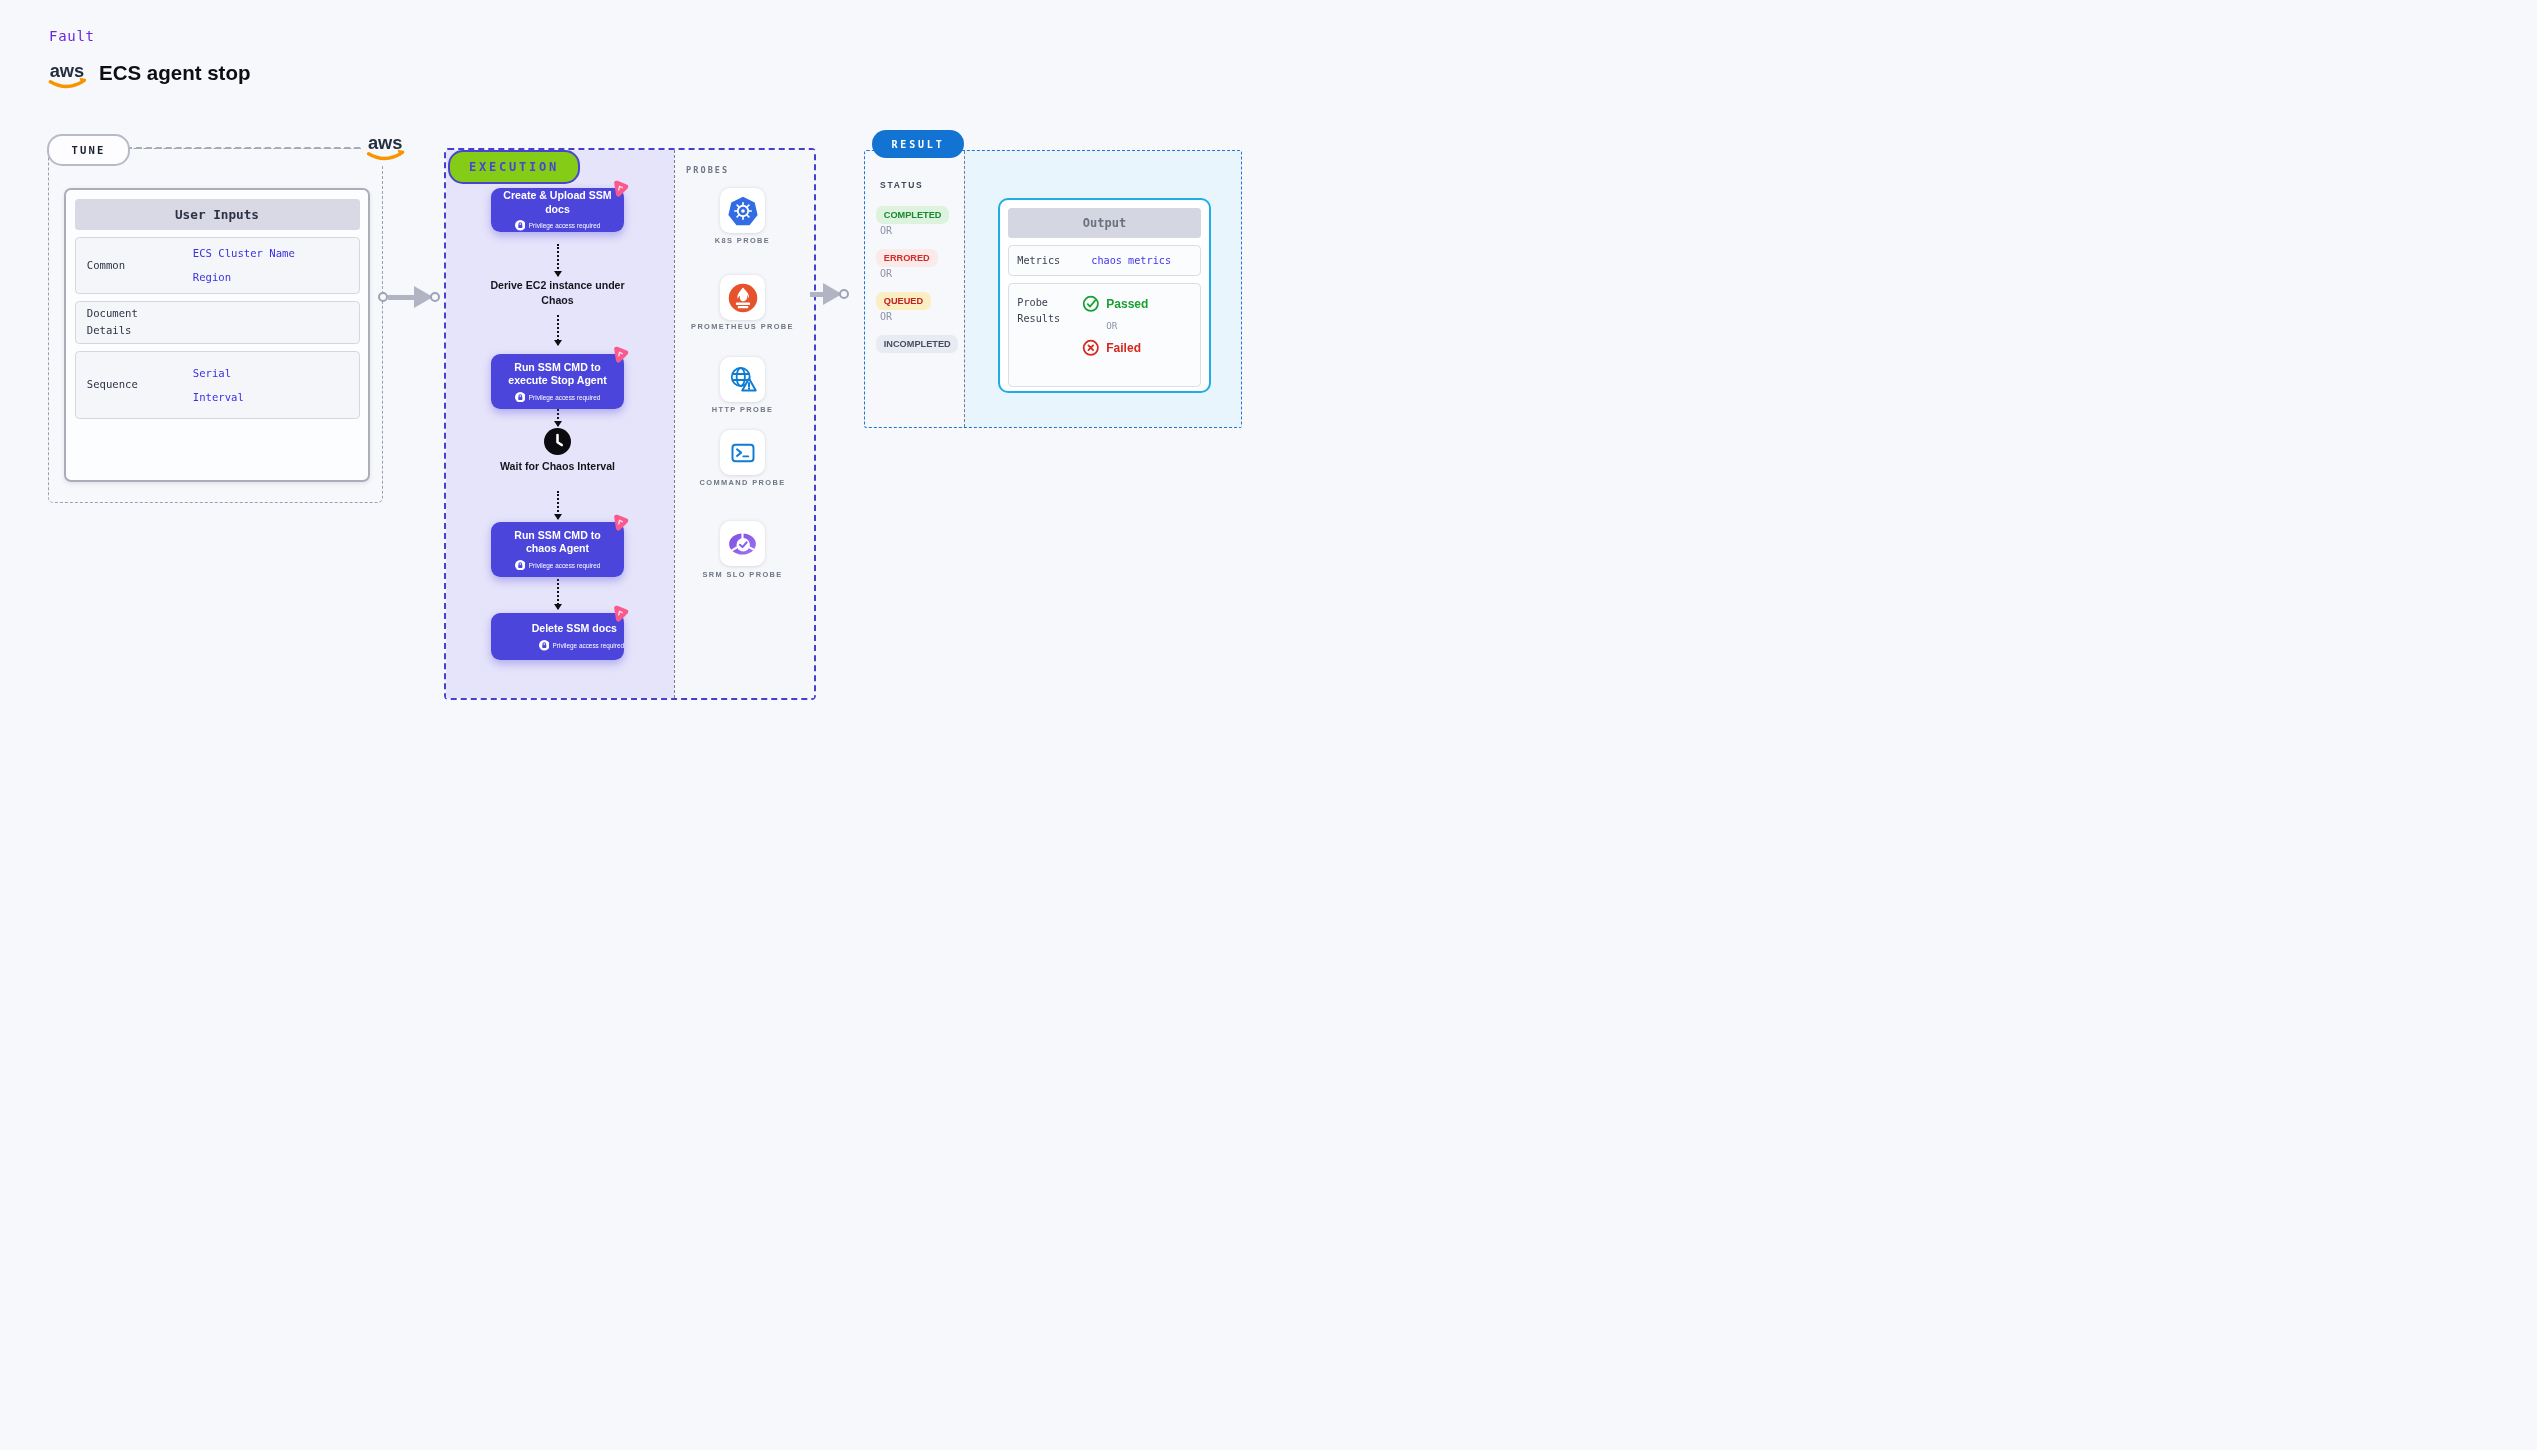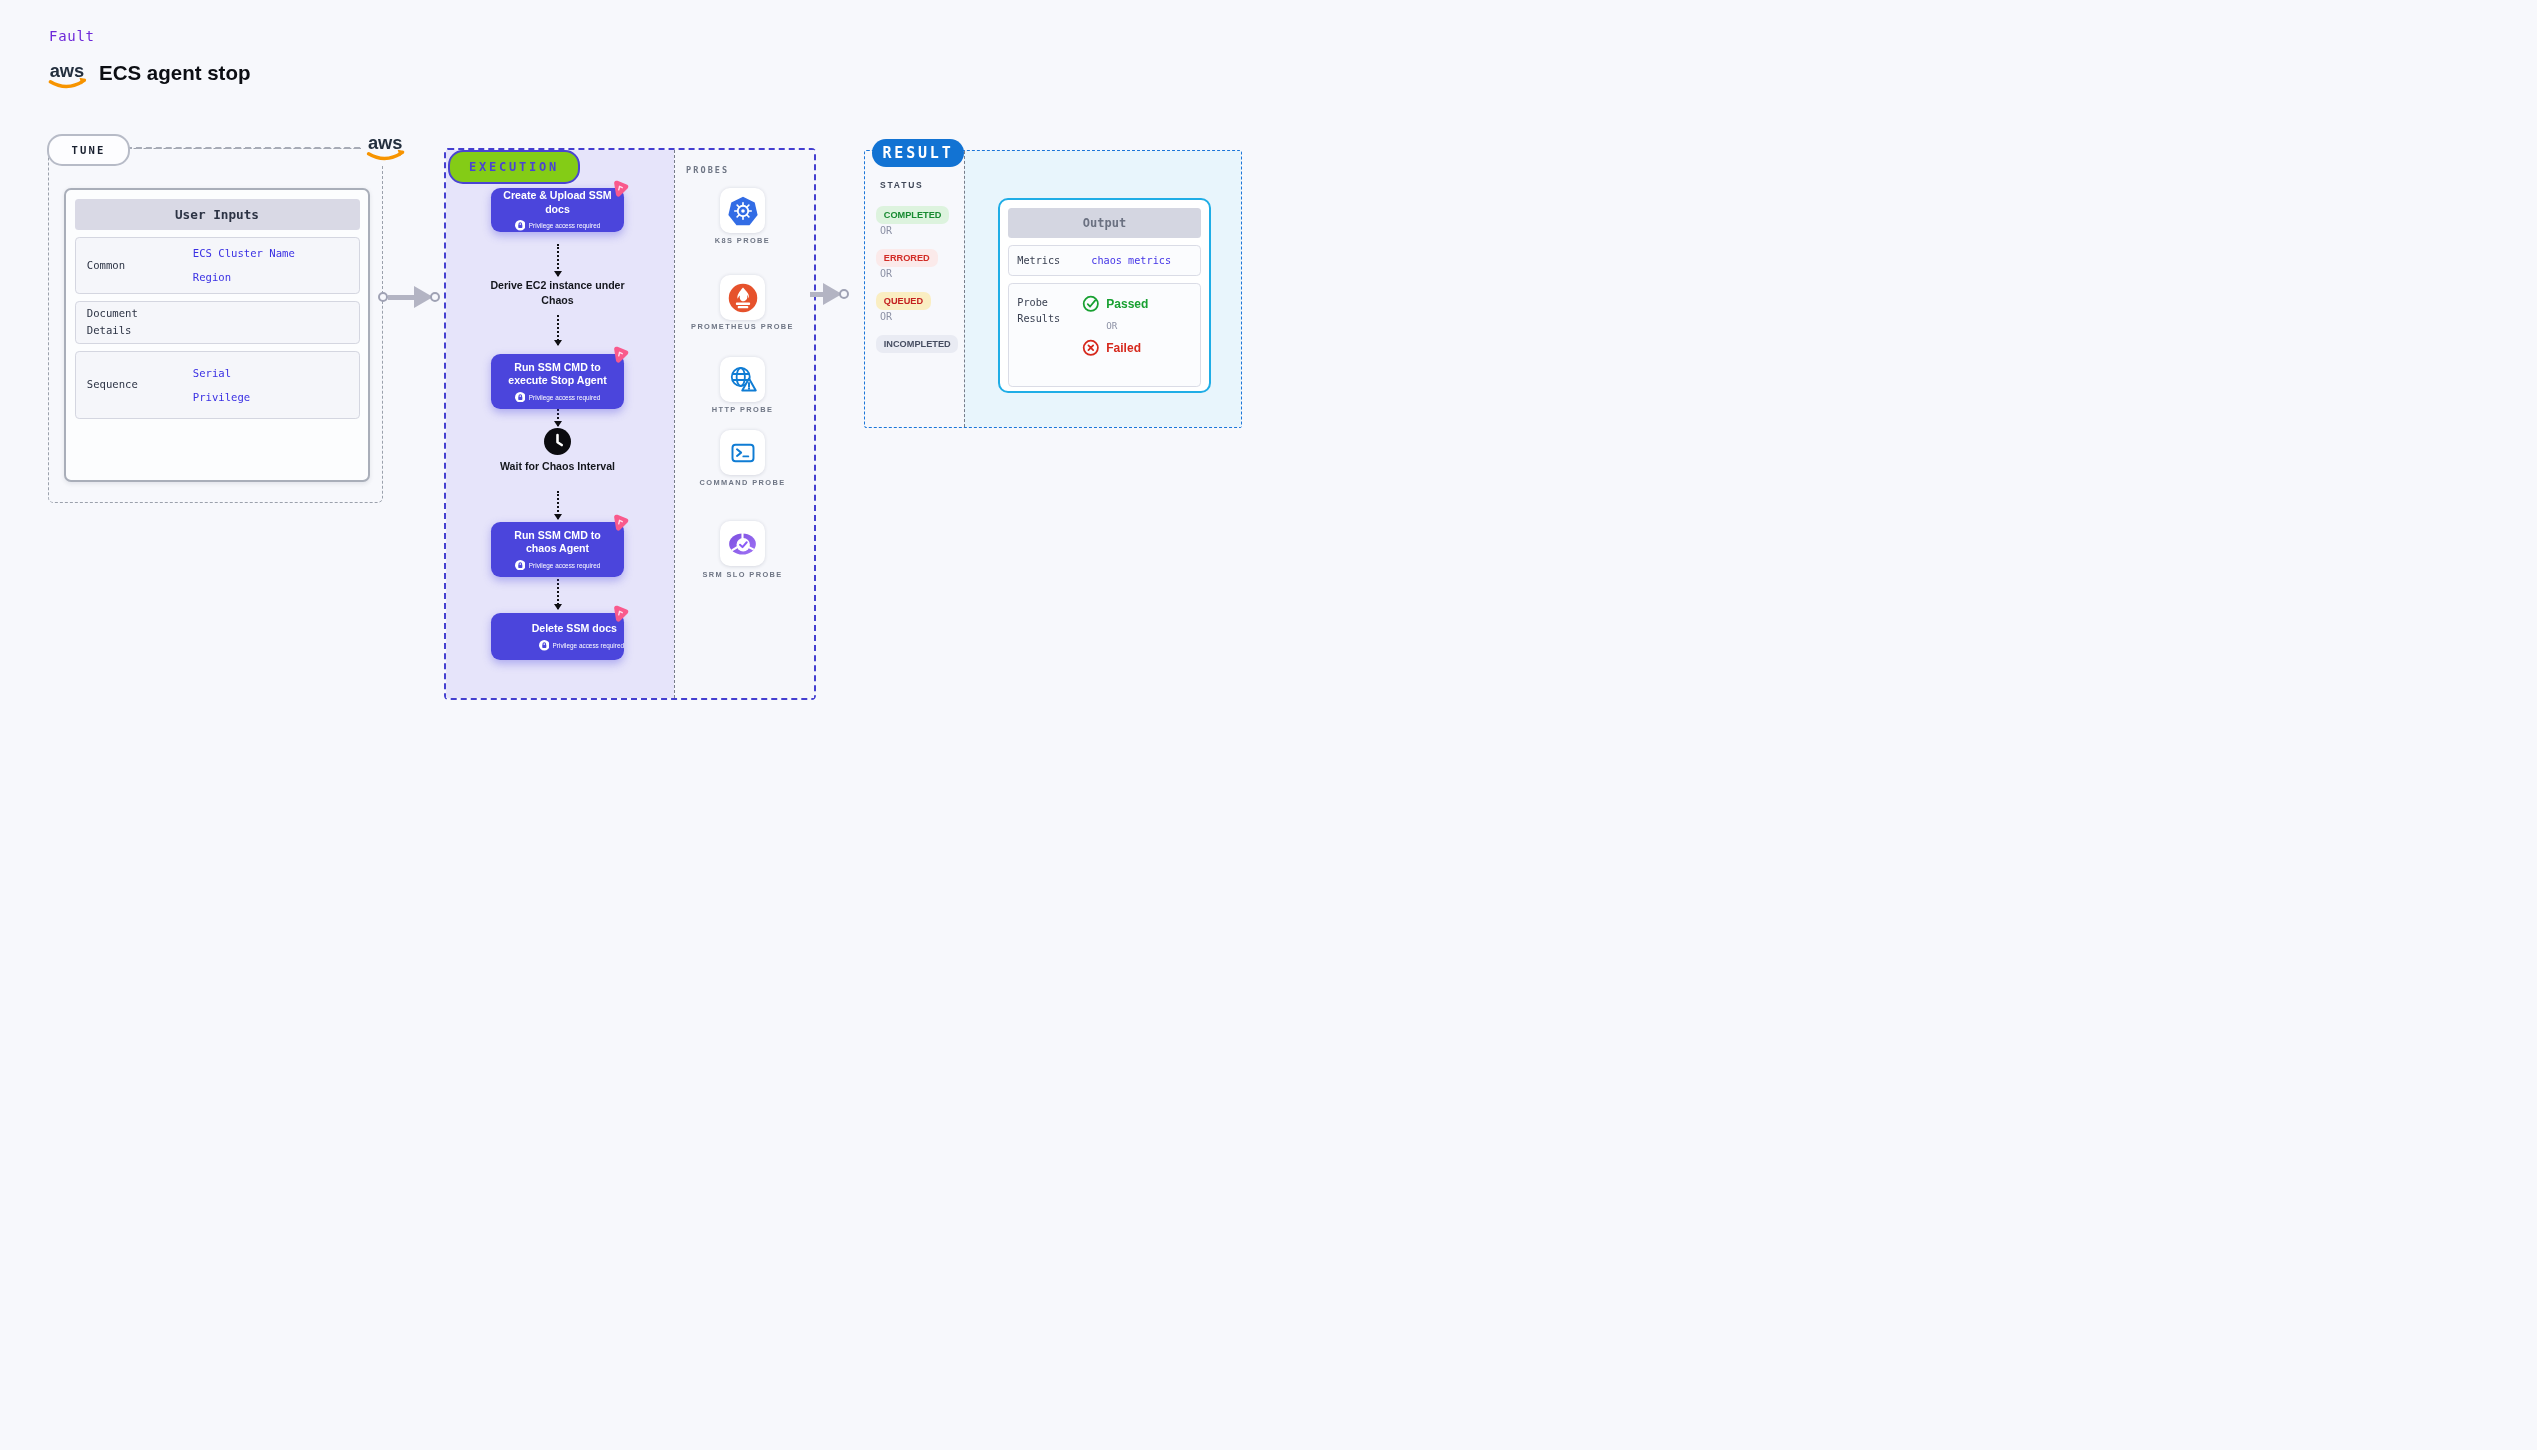--- a/index.html
+++ b/index.html
@@ -15,22 +15,22 @@
   .aws-logo-1{left:47px;top:58px;}
   .aws-logo-2{left:361px;top:130px;background:#f7f8fc;padding:0 4.2px;z-index:3;}
 
   
   .pill{display:flex;align-items:center;justify-content:center;border-radius:15px;
         font-weight:bold;z-index:5;}
   .tune-pill{left:47px;top:134px;width:79px;height:28px;background:#fdfdff;
              border:2.1px solid #b7bbc7;color:#1a2130;font-size:10.6px;letter-spacing:2.1px;}
   .exec-pill{left:448px;top:150px;width:128px;height:30px;background:#84cc16;
              border:2.1px solid #4a44d2;color:#4a44d2;font-size:12px;letter-spacing:2.8px;}
-  .result-pill{left:872px;top:139px;width:92px;height:28px;background:#1273d3;
-               color:#ffffff;font-size:15px;letter-spacing:2.8px;}
+  .result-pill{left:872px;top:130px;width:92px;height:28px;background:#1273d3;
+               color:#ffffff;font-size:10px;letter-spacing:2.8px;}
 
   .tune-connector{left:126px;top:147px;width:254px;border-top:2.1px dashed #a7abb6;z-index:2;}
 
   
   .tune-box{left:48px;top:148px;width:333px;height:353px;border:1.4px dashed #9ba1ac;border-radius:5.6px;}
   .ui-card{left:64px;top:188px;width:306px;height:294px;background:#fcfdfe;border:2.1px solid #a9aeb9;
            border-radius:7px;box-shadow:0 1.4px 4.2px rgba(40,45,70,.10);padding:8.5px;box-sizing:border-box;}
   .ui-header{background:#d9d9e5;border-radius:3.5px;height:31px;display:flex;align-items:center;
              justify-content:center;font-size:12.7px;font-weight:600;color:#2c3344;}
   .ui-row{display:flex;background:#f5f6fa;border:1.4px solid #d4d6e0;border-radius:4.2px;
@@ -144,21 +144,21 @@
     </div>
 
     <div class="ui-row">
       <div class="row-label mono" style="flex-basis:106px;max-width:78px;">Document Details</div>
     </div>
 
     <div class="ui-row seq">
       <div class="row-label mono">Sequence</div>
       <div class="row-vals">
         <div class="mono">Serial</div>
-        <div class="mono">Privilege</div>
+        <div class="mono">Interval</div>
       </div>
     </div>
   </div>
 
   <div class="abs garrow arrow1">
     <div class="g-ring"></div>
     <div class="g-line"></div>
     <div class="g-tri"></div>
     <div class="g-ring" style="margin-left:-2.8px;"></div>
   </div>

